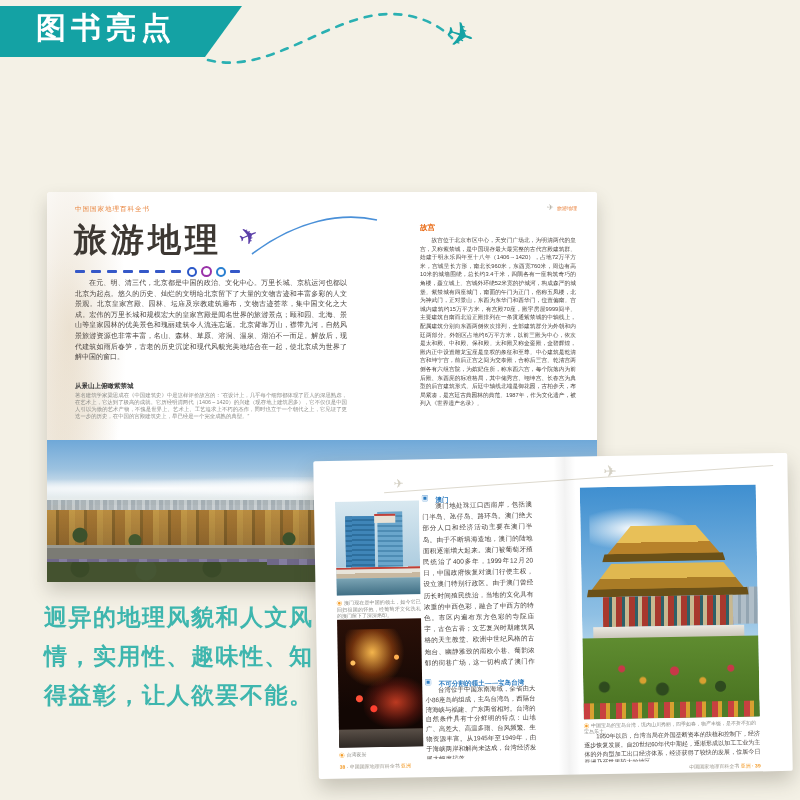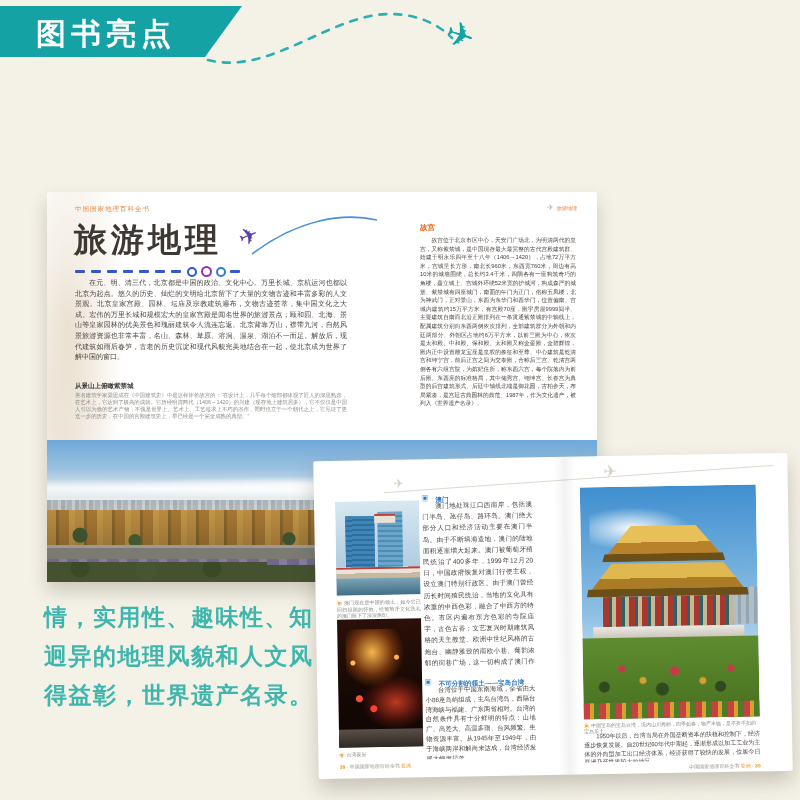--- a/index.html
+++ b/index.html
@@ -2,21 +2,21 @@
 <html><head>
 <meta charset="utf-8">
 <style>
   html,body{margin:0;padding:0;}
   body{font-family:"Liberation Sans",sans-serif;}
   .stage{position:relative;width:800px;height:800px;background:#f4f1e6;overflow:hidden;}
 
   
   .badge{position:absolute;left:0;top:6px;width:242px;height:51px;background:#14a2a4;
          clip-path:polygon(0 0,242px 0,205px 100%,0 100%);}
-  .badge-label{position:absolute;left:36px;top:8px;color:#ffffff;font-size:30px;font-weight:bold;
+  .badge-label{position:absolute;left:36px;top:2px;color:#ffffff;font-size:30px;font-weight:bold;
                letter-spacing:5px;font-family:"Liberation Sans",sans-serif;}
 
   
   .trail-svg{position:absolute;left:0;top:0;pointer-events:none;}
   .top-plane{position:absolute;left:446px;top:18px;font-size:34px;color:#14a2a4;
              transform:rotate(18deg);line-height:1;}
 
   
   .intro{position:absolute;left:34px;top:88px;width:740px;color:#26868c;
          font-family:"Liberation Serif",serif;font-weight:bold;font-size:25px;line-height:42px;letter-spacing:.5px;}
@@ -295,18 +295,18 @@
     <div class="s2-rcaption">
       <span class="odot"></span><span>中国宝岛的宝岛台湾，境内山川秀丽，四季如春，物产丰饶，是不折不扣的宝岛乐土。</span>
     </div>
     <div class="s2-rtext">1950年以后，台湾当局在外国垄断资本的扶植和控制下，经济逐步恢复发展。自20世纪60年代中期起，逐渐形成以加工工业为主体的外向型加工出口经济体系，经济获得了较快的发展，位居今日亚洲乃至世界较大的地区。</div>
     <div class="s2-footer" style="left:300px;top:309px;width:142px;text-align:right;">
       <span>中国国家地理百科全书 </span><span class="fo">亚洲</span><span class="fnum"> · 39</span>
     </div>
   </div>
 
   <div class="note">
+    <div>迥异的地理风貌和人文风</div>
     <div>情，实用性、趣味性、知</div>
-    <div>迥异的地理风貌和人文风</div>
-    <div>得益彰，世界遗产名录。</div>
+    <div>得益彰，让人欲罢不能。</div>
   </div>
 
 </div>
 
 </body></html>

